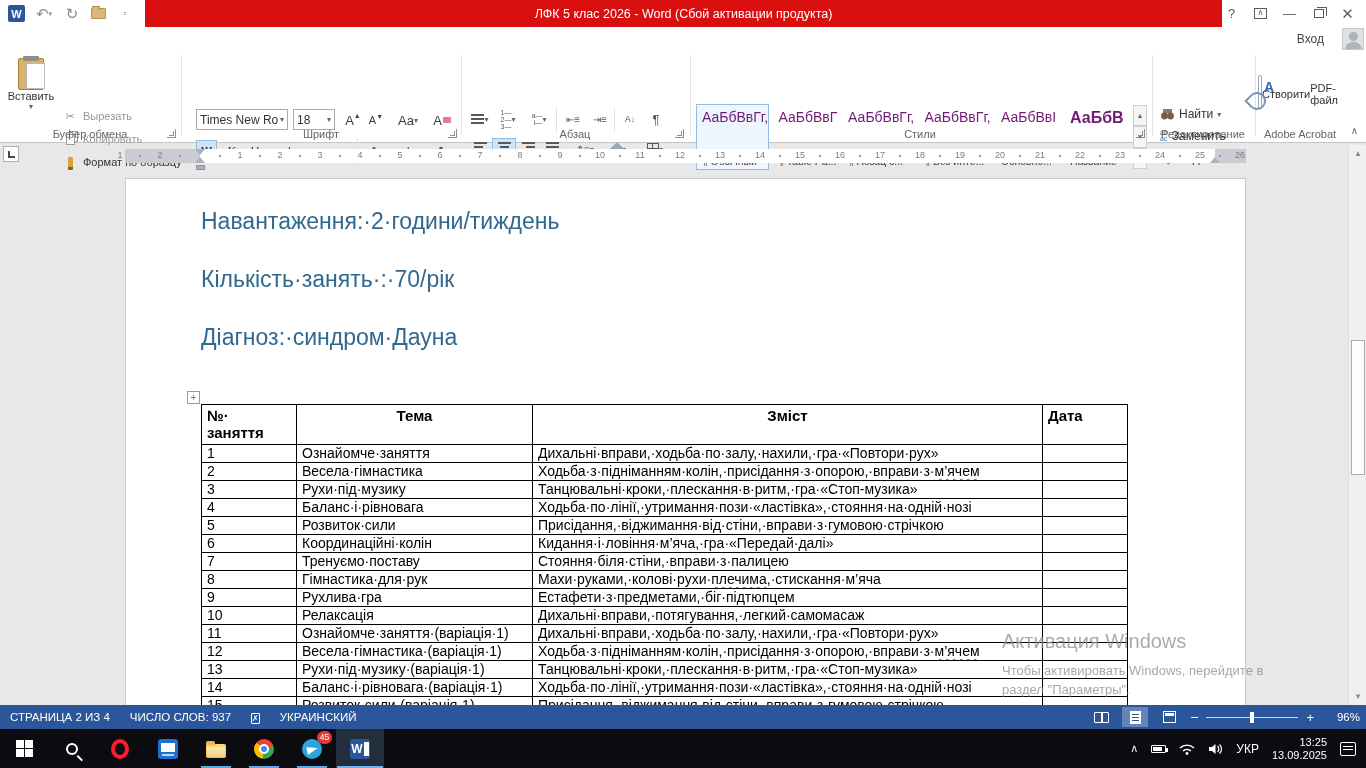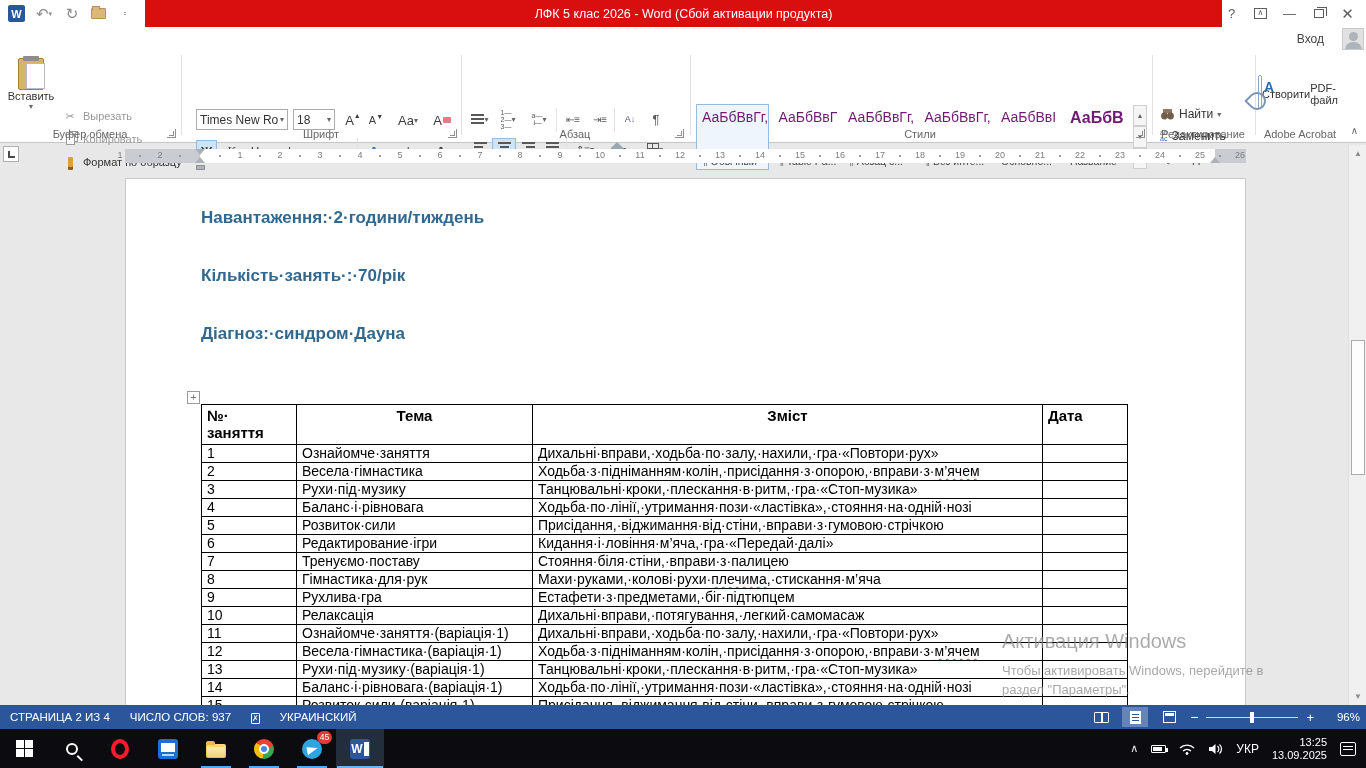--- a/index.html
+++ b/index.html
@@ -79,21 +79,21 @@
   .rnum{position:absolute;top:1px;font-size:9px;color:#7c7c7c;transform:translateX(-50%);}
   .rdot{position:absolute;top:6px;width:2px;height:2px;background:#9a9a9a;transform:translateX(-50%);}
   .ind-marker{position:absolute;width:0;height:0;border-left:5px solid transparent;border-right:5px solid transparent;}
   .ind-fl{left:70px;top:0;border-top:6px solid #aeb2b8;}
   .ind-h{left:70px;top:8px;border-bottom:6px solid #aeb2b8;}
   .ind-box{position:absolute;left:71px;top:16px;width:9px;height:5px;background:#aeb2b8;border:1px solid #8e9297;}
   .ind-r{left:1085px;top:8px;border-bottom:6px solid #aeb2b8;}
 
   
   #page{position:absolute;left:125px;top:178px;width:1121px;height:529px;background:#fff;border:1px solid #c9c9c9;border-bottom:none;overflow:hidden;}
-  .doc-heading{position:absolute;left:75px;font-size:17px;font-weight:bold;white-space:nowrap;}
+  .doc-heading{position:absolute;left:75px;font-size:23px;font-weight:normal;white-space:nowrap;}
   #doc-table{position:absolute;left:75px;top:225px;width:926px;border-collapse:collapse;table-layout:fixed;font-family:"Liberation Serif","DejaVu Serif",serif;}
   #doc-table th,#doc-table td{border:1px solid #000;white-space:nowrap;overflow:hidden;}
   #doc-table th{height:40px;font-size:15px;vertical-align:top;padding:2px 5px;}
   #doc-table td{height:18px;font-size:14px;padding:0 5px;line-height:17px;}
   .th-left{text-align:left;}
   .spell{text-decoration-line:underline;text-decoration-style:wavy;text-decoration-color:#e03131;text-decoration-thickness:1px;text-underline-offset:2px;}
   #table-handle{position:absolute;left:61px;top:212px;width:13px;height:13px;border:1px solid #9b9b9b;background:#fff;color:#777;font-size:10px;line-height:11px;text-align:center;}
   #watermark{position:absolute;left:1002px;top:630px;width:340px;color:#8f8f8f;opacity:.75;pointer-events:none;}
   #watermark .w1{font-size:20px;margin-bottom:8px;}
   #watermark .w2{font-size:13px;line-height:19px;color:#8a8a8a;}
@@ -517,21 +517,21 @@
             <td></td>
           </tr>
           <tr>
             <td>5</td>
             <td>Розвиток·сили</td>
             <td>Присідання,·віджимання·від·стіни,·вправи·з·гумовою·стрічкою</td>
             <td></td>
           </tr>
           <tr>
             <td>6</td>
-            <td>Редактирование·ігри</td>
+            <td>Координаційні·колін</td>
             <td>Кидання·і·ловіння·м’яча,·гра·«Передай·далі»</td>
             <td></td>
           </tr>
           <tr>
             <td>7</td>
             <td>Тренуємо·поставу</td>
             <td>Стояння·біля·стіни,·вправи·з·палицею</td>
             <td></td>
           </tr>
           <tr>

